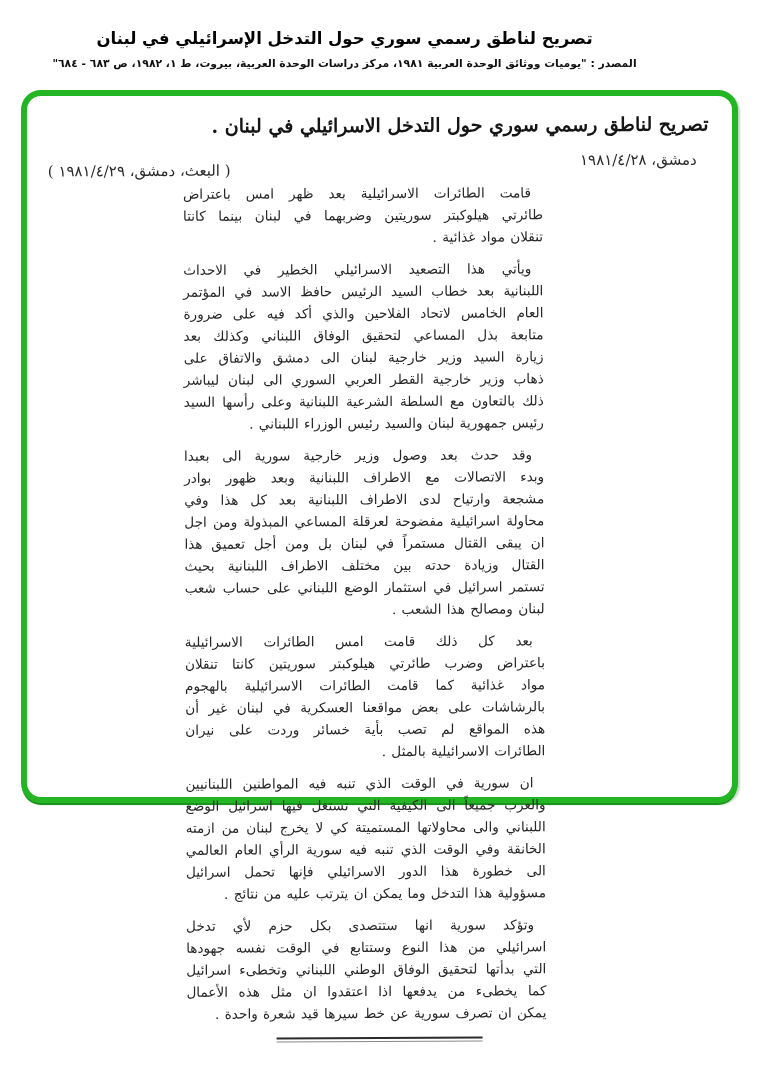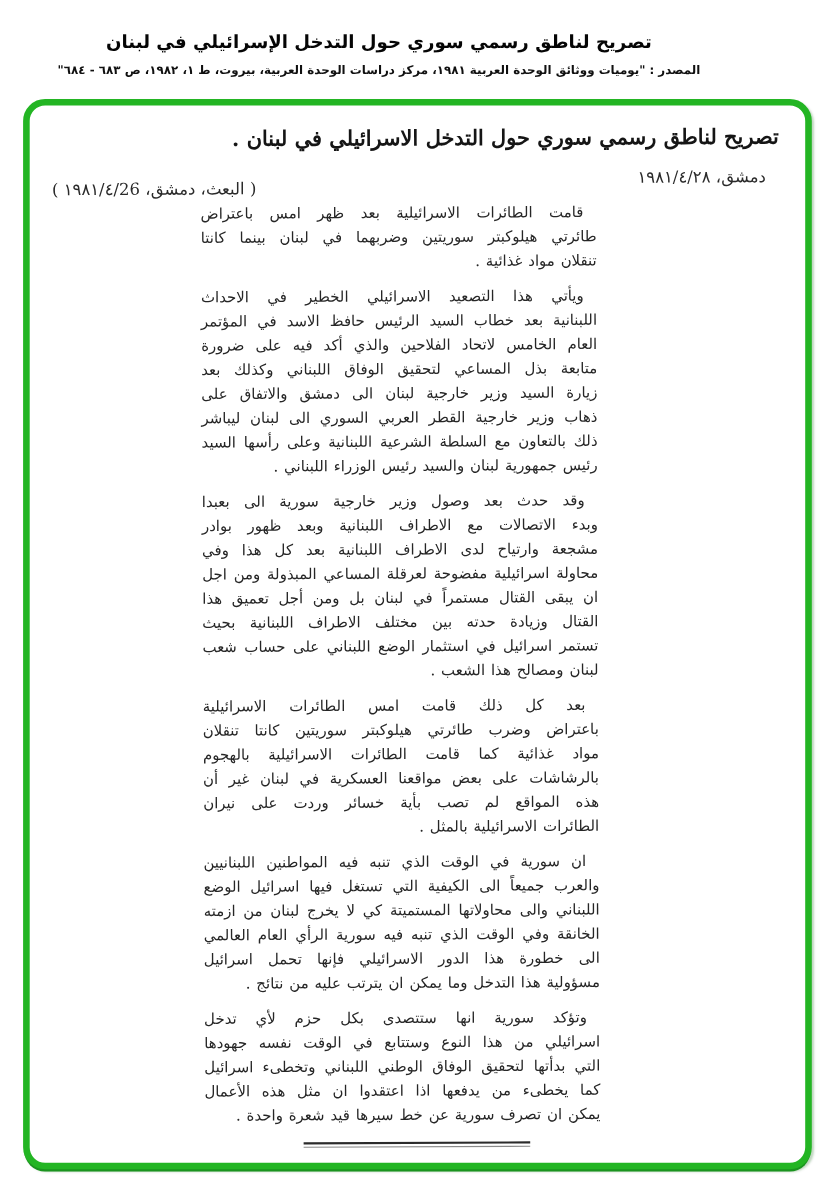--- a/index.html
+++ b/index.html
@@ -9,21 +9,21 @@
   }
   .page-header{position:absolute;top:0;left:0;width:689px;text-align:center;}
   .header-title{
     margin-top:29px;font-size:16.5px;font-weight:bold;color:#050505;
     letter-spacing:0;
   }
   .header-source{
     margin-top:9px;font-size:10.8px;font-weight:bold;color:#101010;
   }
   .doc-box{
-    position:absolute;left:21px;top:90px;width:717px;height:973px;
+    position:absolute;left:21px;top:90px;width:717px;height:713px;
     box-sizing:border-box;border:6px solid #23b523;border-radius:20px;
     background:#ffffff;
     box-shadow:0 3px 0 -1px #1b941f, 2px 2px 2px rgba(0,90,0,.25);
   }
   .doc-inner{
     position:relative;height:100%;box-sizing:border-box;
     padding:18px 22px 14px 16px;
     transform:rotate(-0.25deg);
     font-family:"DejaVu Serif", serif;
   }
@@ -60,21 +60,21 @@
 <header class="page-header">
   <div class="header-title">تصريح لناطق رسمي سوري حول التدخل الإسرائيلي في لبنان</div>
   <div class="header-source">المصدر :  "يوميات ووثائق الوحدة العربية ١٩٨١، مركز دراسات الوحدة العربية، بيروت، ط ١، ١٩٨٢، ص ٦٨٣ - ٦٨٤"</div>
 </header>
 
 <div class="doc-box">
   <div class="doc-inner">
     <div class="doc-title">تصريح لناطق رسمي سوري حول التدخل الاسرائيلي في لبنان .</div>
     <div class="date-row">
       <span class="date-right">دمشق، ١٩٨١/٤/٢٨</span>
-      <span class="date-left">( البعث، دمشق، ١٩٨١/٤/26 )</span>
+      <span class="date-left">( البعث، دمشق، ١٩٨١/٤/٢٩ )</span>
     </div>
     <div class="doc-body" id="doc-body">
         <div class="para">
           <div class="line first">قامت الطائرات الاسرائيلية بعد ظهر امس باعتراض</div>
           <div class="line">طائرتي هيلوكبتر سوريتين وضربهما في لبنان بينما كانتا</div>
           <div class="line last">تنقلان مواد غذائية .</div>
         </div>
         <div class="para">
           <div class="line first">ويأتي هذا التصعيد الاسرائيلي الخطير في الاحداث</div>
           <div class="line">اللبنانية بعد خطاب السيد الرئيس حافظ الاسد في المؤتمر</div>

